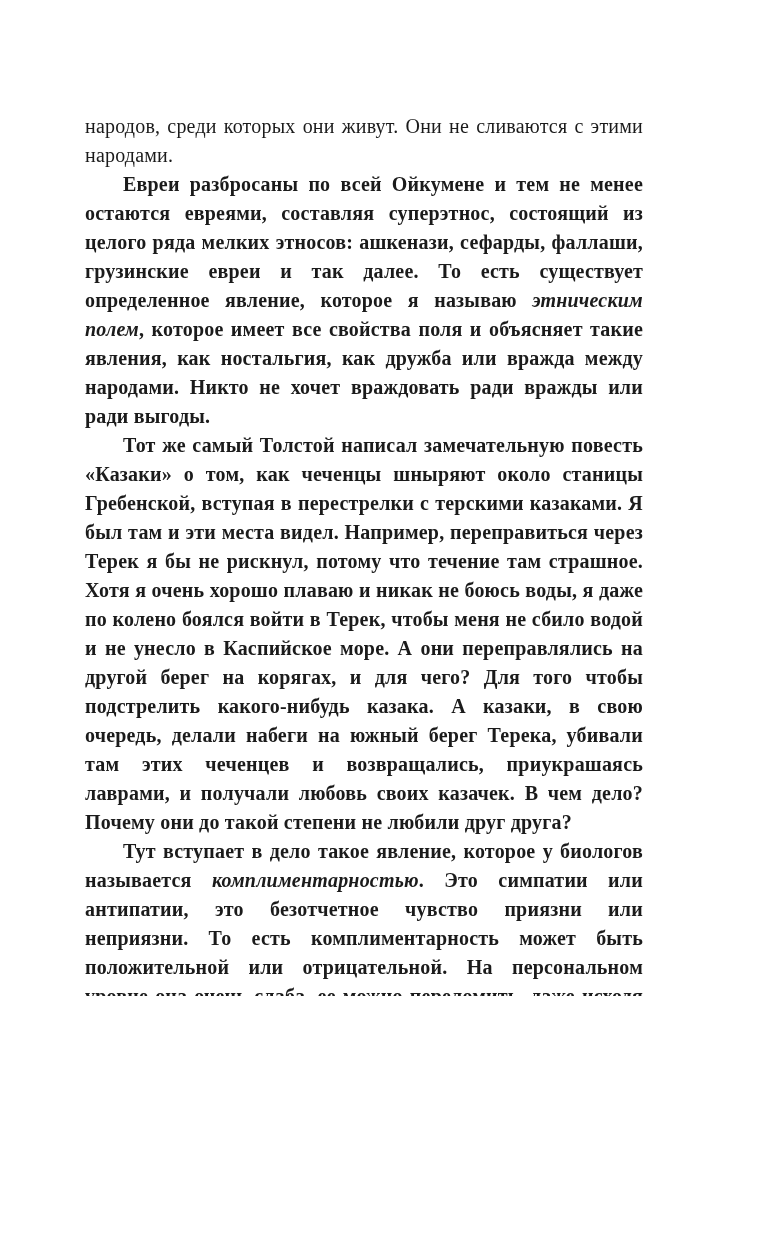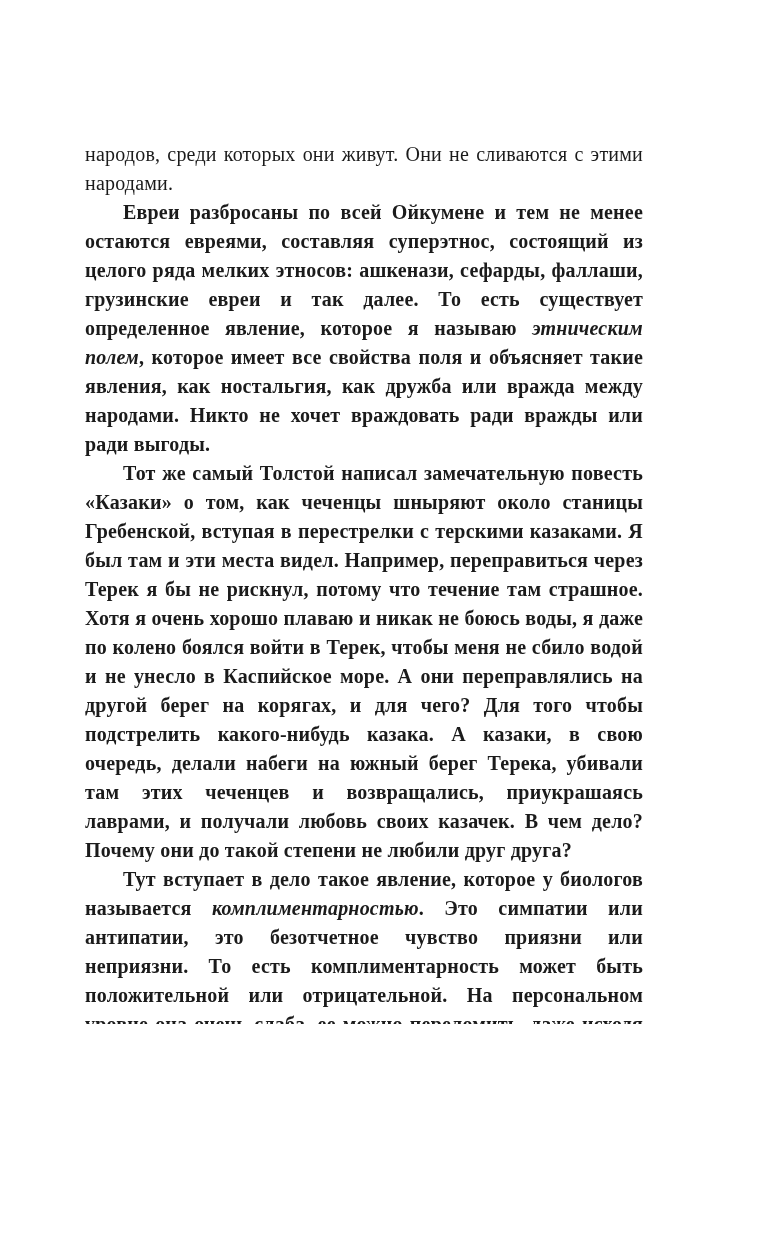--- a/index.html
+++ b/index.html
@@ -8,21 +8,20 @@
     background: #ffffff;
   }
   .page {
     position: relative;
     width: 768px;
     height: 996px;
     background: #ffffff;
     font-family: "Liberation Serif", "DejaVu Serif", serif;
     color: #1b1b1b;
     overflow: hidden;
-    margin-top: 28px;
   }
   .text-block {
     position: absolute;
     left: 85px;
     top: 112px;
     width: 558px;
     font-size: 20px;
     line-height: 29px;
     text-align: justify;
     letter-spacing: 0.2px;

